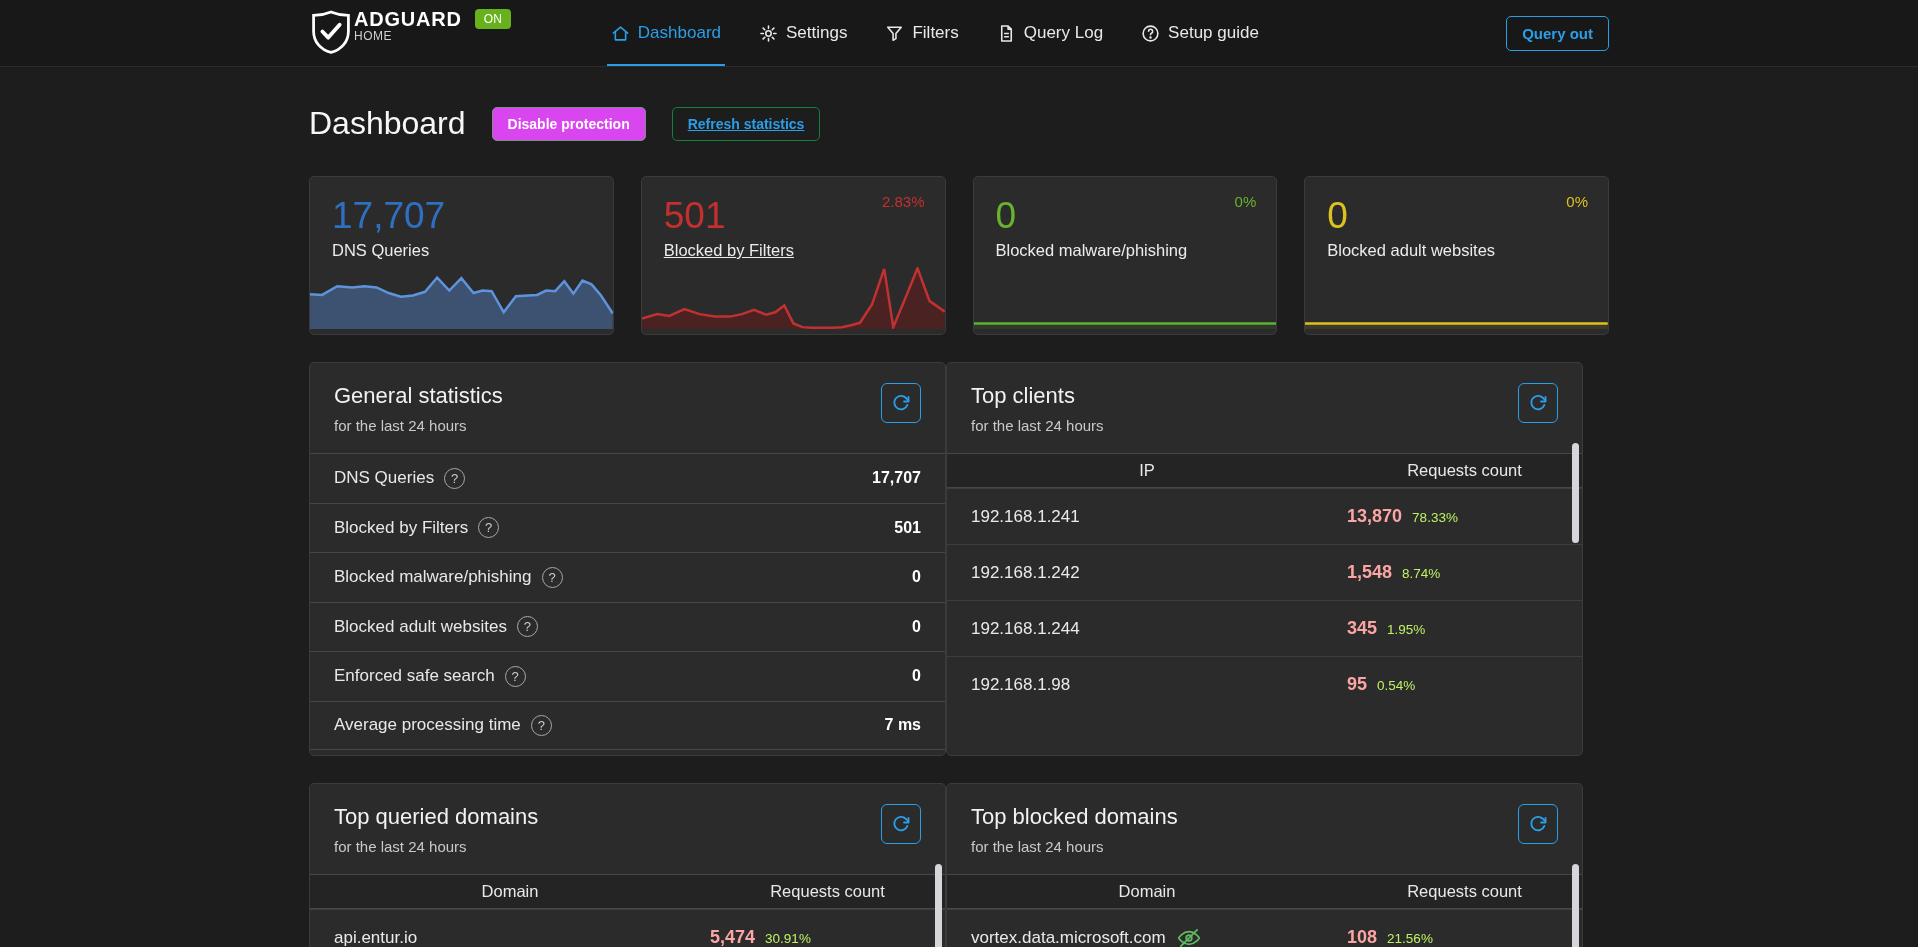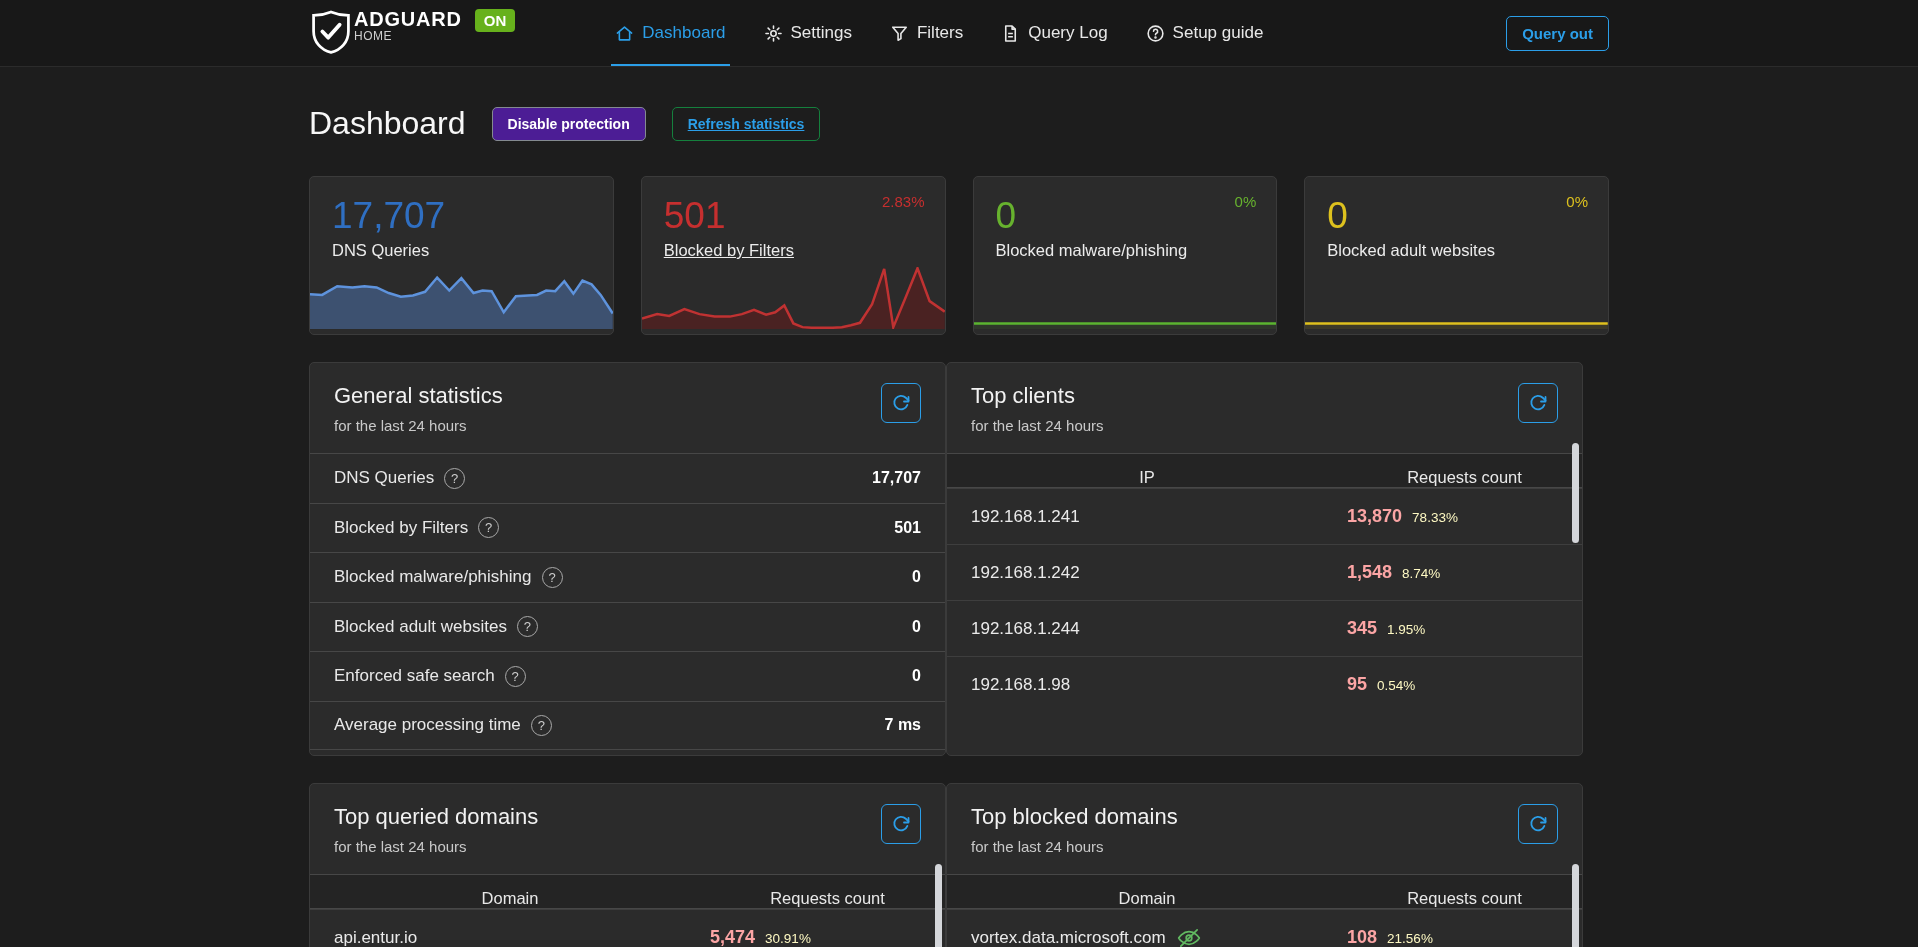--- a/index.html
+++ b/index.html
@@ -10,39 +10,39 @@
     color:#e8e8e8;
   }
   
   .navbar { height:67px; background:#181818; border-bottom:1px solid #2b2b2b; }
   .nav-inner { width:1300px; height:100%; margin:0 auto; display:flex; align-items:center; }
   .brand { display:flex; align-items:flex-start; gap:1px; }
   .brand-shield { width:44px; height:48px; }
   .brand-text { line-height:1.05; }
   .brand-name { font-size:20px; font-weight:bold; letter-spacing:.8px; color:#fff; }
   .brand-sub { font-size:12px; color:#cfcfcf; letter-spacing:.5px; }
-  .on-badge { background:#67b11c; color:#fff; font-size:15px; font-weight:bold;
+  .on-badge { background:#67b11c; color:#fff; font-size:12px; font-weight:normal;
     padding:3px 9px; border-radius:4px; margin-left:12px; }
   .nav-menu { display:flex; gap:38px; margin-left:100px; height:100%; align-items:center; }
   .nav-item { display:flex; align-items:center; gap:8px; font-size:17px; color:#e8e8e8;
     cursor:pointer; height:100%; position:relative; }
   .nav-item svg { width:19px; height:19px; }
   .nav-item.active { color:#2b9ee8; }
   .nav-item.active::after { content:""; position:absolute; left:-4px; right:-4px; bottom:0;
     height:2px; background:#2b9ee8; }
   .signout-btn { margin-left:auto; background:transparent; border:1px solid #2b9ee8;
     color:#2b9ee8; font-weight:bold; font-size:15px; padding:8px 15px; border-radius:5px;
     cursor:pointer; font-family:inherit; }
   
   .content { width:1300px; margin:0 auto; padding-top:38px; }
   .title-row { display:flex; align-items:center; gap:26px; }
   .page-title { font-size:32px; font-weight:400; color:#f7f7f7; }
   .btn { font-family:inherit; font-weight:bold; font-size:14px; border-radius:5px;
     padding:8px 15px; cursor:pointer; }
-  .btn-gray { background:#4c1d95; border:1px solid #848a90; color:#fff; }
+  .btn-gray { background:#d946ef; border:1px solid #848a90; color:#fff; }
   .btn-outline-blue { background:transparent; border:1px solid #15803d; color:#2b9ee8;text-decoration:underline; }
   
   .cards { margin-top:34px; display:grid; grid-template-columns:repeat(4,1fr); gap:27px; }
   .card { position:relative; height:159px; background:#2b2b2b; border:1px solid #3b3b3b;
     border-radius:5px; padding:18px 22px; overflow:hidden; }
   .card-value { font-size:37px; font-weight:400; }
   .card-label { font-size:16.5px; color:#ececec; margin-top:4px; display:inline-block; }
   .card-label.link { text-decoration:underline; cursor:pointer; }
   .card-pct { position:absolute; top:16px; right:20px; font-size:15px; }
   .spark { position:absolute; left:0; right:0; bottom:5px; height:62px; width:100%; display:block; }
@@ -62,32 +62,32 @@
   .gs-rows { margin-top:19px; }
   .gs-row { height:49.5px; display:flex; align-items:center; padding:0 24px;
     border-top:1px solid #474747; font-size:17px; }
   .gs-row:last-child { border-bottom:1px solid #474747; }
   .gs-label { display:flex; align-items:center; gap:10px; }
   .help-icon { width:21px; height:21px; border:1px solid #a9a9a9; border-radius:50%;
     color:#cccccc; font-size:13px; display:inline-flex; align-items:center;
     justify-content:center; cursor:pointer; flex:none; }
   .gs-value { margin-left:auto; font-weight:bold; font-size:16px; color:#fff; }
   
-  .thead { margin-top:19px; height:35px; display:flex; align-items:flex-end; background:#242424;
+  .thead { margin-top:19px; height:35px; display:flex; align-items:center; background:#242424;
     border-top:1px solid #474747; border-bottom:1px solid #474747; font-size:16.5px; }
   .col-l { width:63%; text-align:center; }
   .col-r { width:37%; text-align:center; }
   .t-row { height:56px; display:flex; align-items:center; border-top:1px solid #3e3e3e; }
   .t-row:first-child { border-top:none; }
   .cell-name { width:63%; padding-left:24px; font-size:17px; color:#eaeaea;
     display:flex; align-items:center; gap:10px; }
   .cell-count { width:37%; padding-right:28px; }
   .count-line { display:flex; align-items:baseline; gap:10px; }
   .count-num { font-weight:bold; font-size:18px; color:#fca5a5; }
-  .count-pct { font-size:13.5px; color:#fef9c3; }
+  .count-pct { font-size:13.5px; color:#bef264; }
   .bar-track { margin-top:6px; height:4.5px; background:#ededed; border-radius:3px;
     overflow:hidden; }
   .bar-fill { height:100%; border-radius:3px; }
   .scroll-thumb { position:absolute; right:3px; width:7px; background:#d4d6da;
     border-radius:4px; cursor:pointer; }
   .eye-off-icon { width:26px; height:26px; flex:none; }
 </style>
 </head>
 <body>
 

